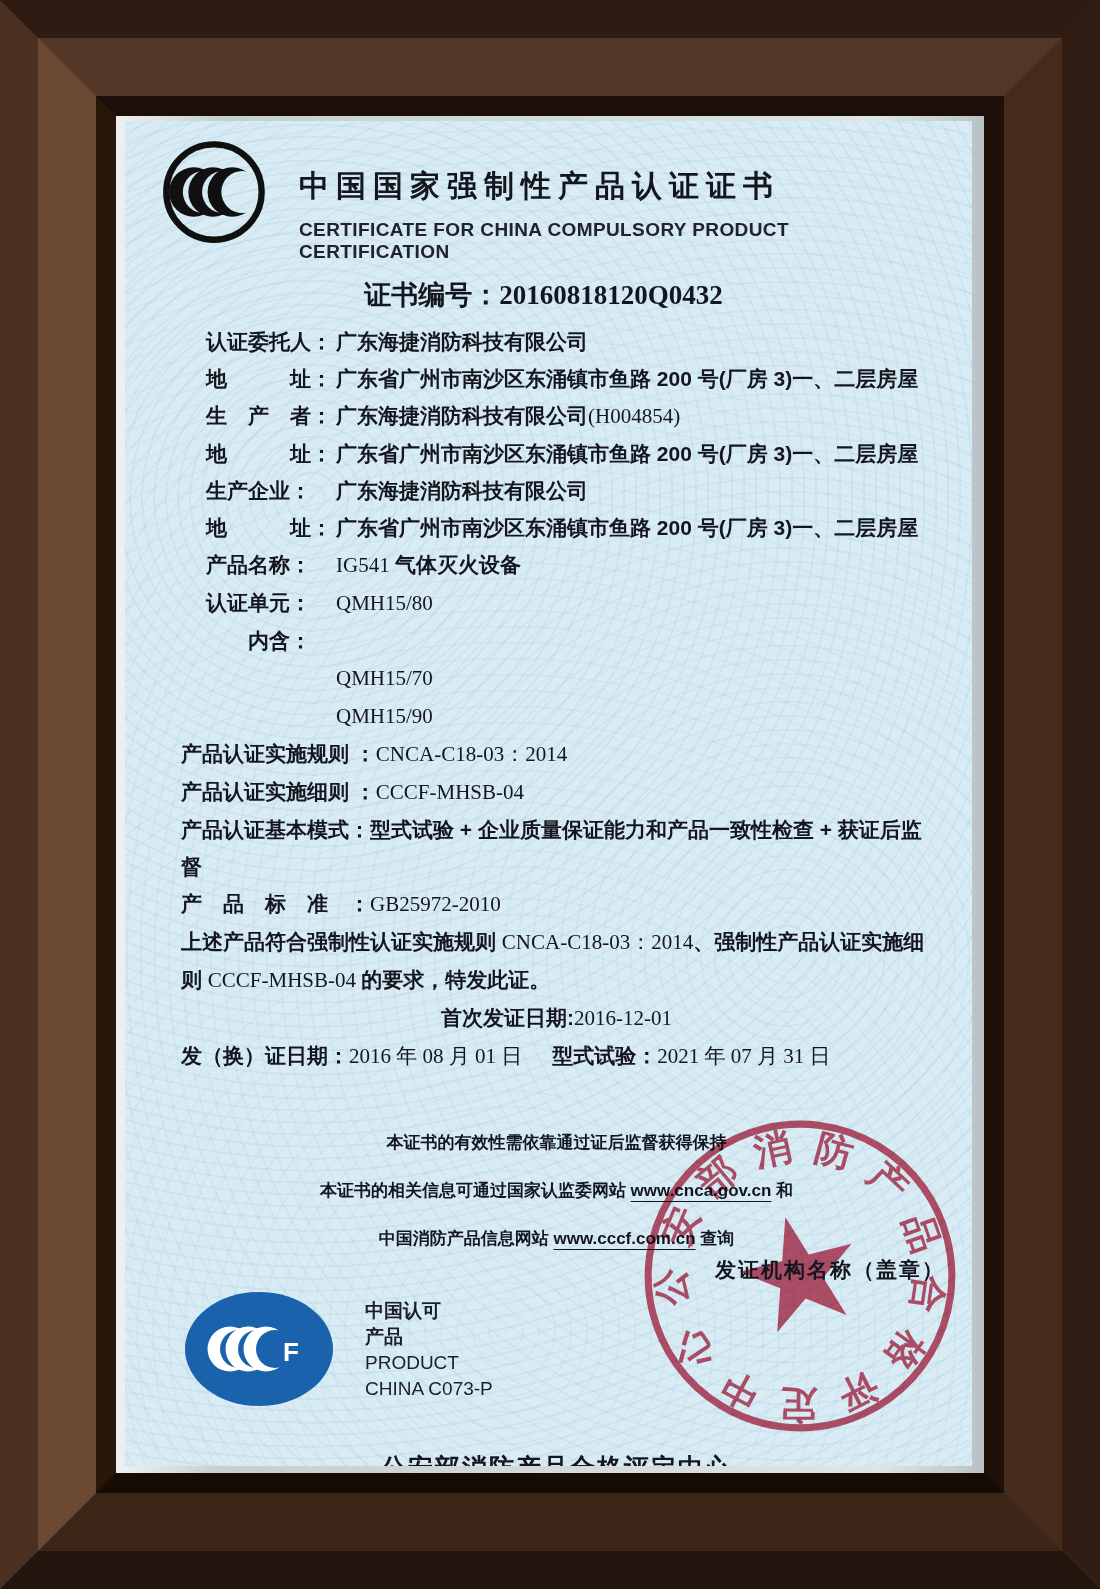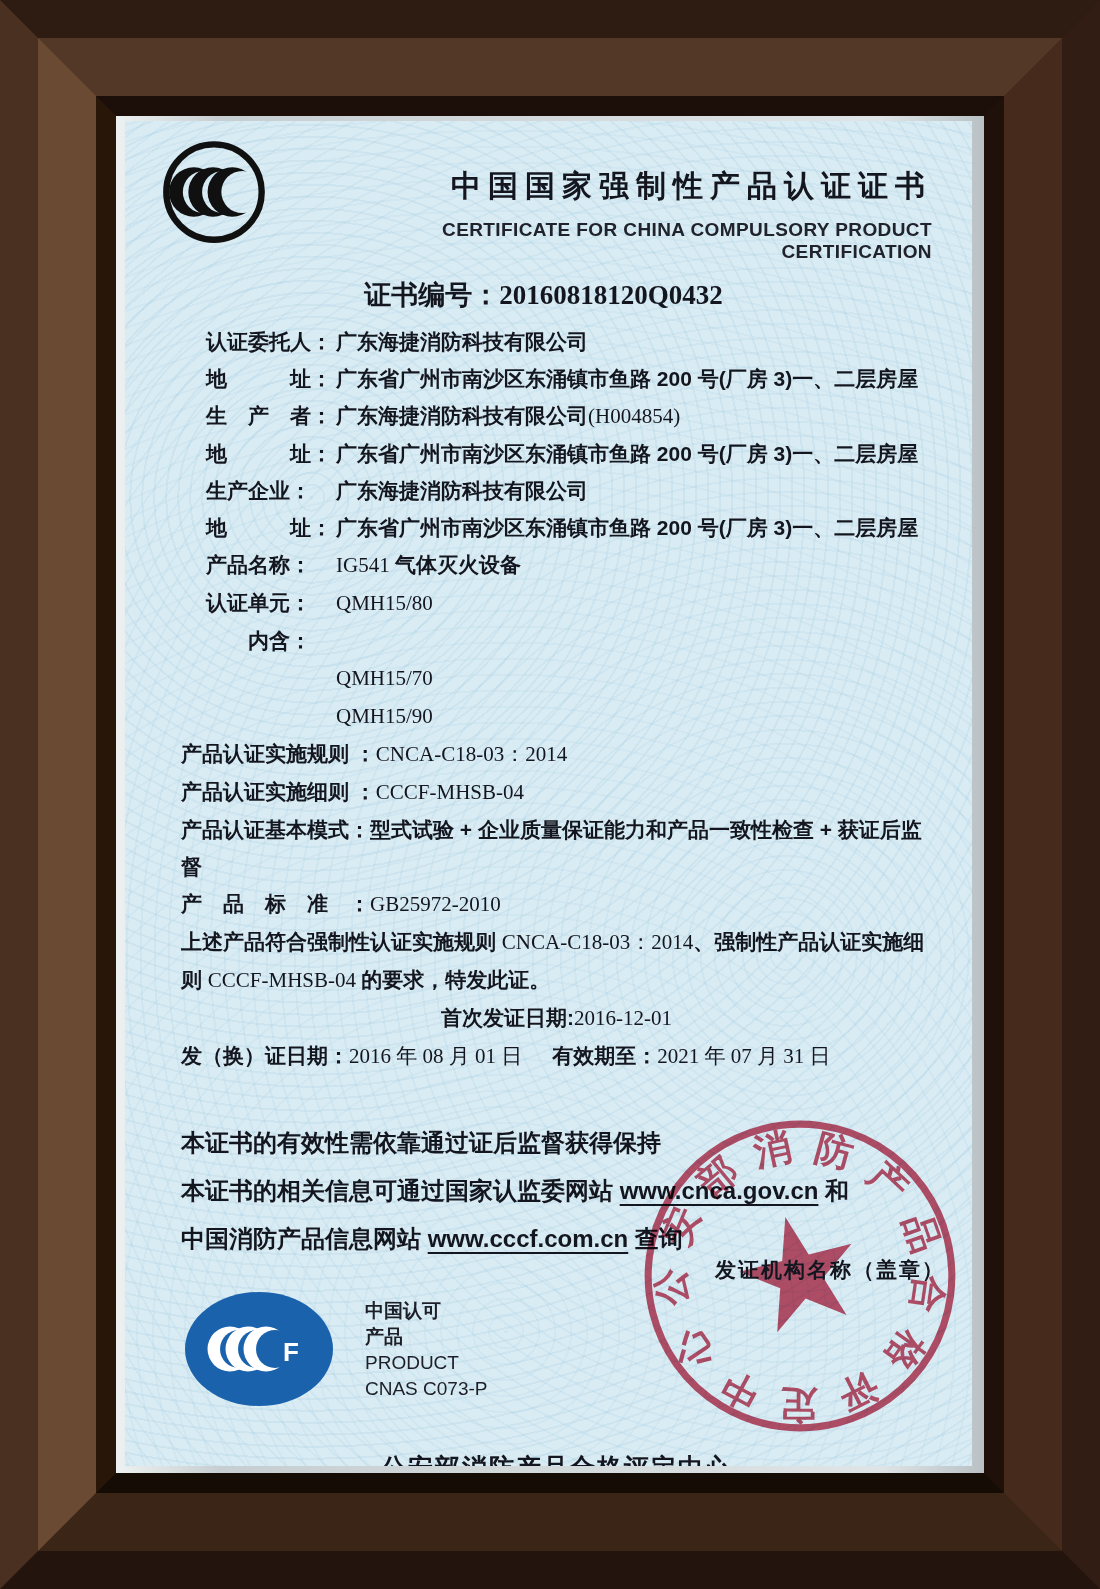--- a/index.html
+++ b/index.html
@@ -21,40 +21,40 @@
     background-color:#d9ebf3;
     background-image:
       repeating-radial-gradient(circle at 22% 28%, rgba(128,186,214,.13) 0 2px, rgba(0,0,0,0) 2px 12px),
       repeating-radial-gradient(circle at 78% 62%, rgba(128,186,214,.11) 0 2px, rgba(0,0,0,0) 2px 14px),
       repeating-radial-gradient(circle at 45% 90%, rgba(128,186,214,.09) 0 2px, rgba(0,0,0,0) 2px 16px);
     color:#14161f;
     padding:18px 40px 0 56px;}
 
   
   .ccc-top{position:absolute;left:34px;top:16px;}
-  .header-block{margin-left:118px;text-align:right;margin-top:27px;}
+  .header-block{margin-left:118px;text-align:left;margin-top:27px;}
   .title{font-size:30px;font-weight:700;letter-spacing:7px;margin-top:8px;}
   .subtitle{font-size:19px;font-weight:600;margin-top:12px;letter-spacing:.4px;color:#20222c;}
   .certno{font-family:"Liberation Serif",serif;font-size:27px;font-weight:600;
     text-align:center;margin:14px 26px 10px 0;}
 
   
   #body-rows{margin-top:6px;}
   .row{font-size:21px;line-height:37px;}
   .row.hang{display:flex;}
   .row.hang .seg-lbl{flex:0 0 130px;white-space:pre;margin-left:25px;}
   .row .val{flex:1;min-width:0;}
   .row.center{text-align:center;}
   .seg-lbl,.seg-cjk{font-weight:700;}
   .seg-code{font-family:"Liberation Serif",serif;font-weight:400;}
   .seg-gap{display:inline-block;width:30px;}
 
   
   #notices{margin-top:44px;}
-  .row.notice{font-size:24px;line-height:48px;font-weight:700;}
+  .row.notice{font-size:17px;line-height:48px;text-align:center;font-weight:700;}
   .seg-url{font-weight:700;text-decoration:underline;text-underline-offset:5px;}
 
   
   .bottom-row{display:flex;align-items:flex-start;margin-top:26px;padding-left:2px;gap:30px;height:148px;}
   .acc-text{margin-top:9px;font-size:19px;line-height:26px;color:#1c1e28;}
   .acc-text .b{font-weight:700;}
 
   .issuer-label{position:absolute;left:590px;top:1135px;font-size:21px;font-weight:700;
     letter-spacing:2px;z-index:3;}
 
@@ -149,21 +149,21 @@
               <div class="row hang">
                 <span class="seg-lbl"></span>
                 <div class="val"><span class="seg-code">QMH15/90</span></div>
               </div>
               <div class="row"><span class="seg-lbl">产品认证实施规则 ：</span><span class="seg-code">CNCA-C18-03：2014</span></div>
               <div class="row"><span class="seg-lbl">产品认证实施细则 ：</span><span class="seg-code">CCCF-MHSB-04</span></div>
               <div class="row"><span class="seg-lbl">产品认证基本模式：</span><span class="seg-cjk">型式试验 + 企业质量保证能力和产品一致性检查 + 获证后监督</span></div>
               <div class="row"><span class="seg-lbl">产　品　标　准　：</span><span class="seg-code">GB25972-2010</span></div>
               <div class="row"><span class="seg-cjk">上述产品符合强制性认证实施规则 </span><span class="seg-code">CNCA-C18-03：2014</span><span class="seg-cjk">、强制性产品认证实施细则 </span><span class="seg-code">CCCF-MHSB-04 </span><span class="seg-cjk">的要求，特发此证。</span></div>
               <div class="row center"><span class="seg-lbl">首次发证日期:</span><span class="seg-code">2016-12-01</span></div>
-              <div class="row"><span class="seg-lbl">发（换）证日期：</span><span class="seg-code">2016 年 08 月 01 日</span><span class="seg-gap"></span><span class="seg-lbl">有效期至：</span><span class="seg-code">2021 年 07 月 31 日</span></div>
+              <div class="row"><span class="seg-lbl">发（换）证日期：</span><span class="seg-code">2016 年 08 月 01 日</span><span class="seg-gap"></span><span class="seg-lbl">型式试验：</span><span class="seg-code">2021 年 07 月 31 日</span></div>
             </div>
 
       <div id="notices">
               <div class="row notice"><span class="seg-cjk">本证书的有效性需依靠通过证后监督获得保持</span></div>
               <div class="row notice"><span class="seg-cjk">本证书的相关信息可通过国家认监委网站 </span><span class="seg-url">www.cnca.gov.cn</span><span class="seg-cjk"> 和</span></div>
               <div class="row notice"><span class="seg-cjk">中国消防产品信息网站 </span><span class="seg-url">www.cccf.com.cn</span><span class="seg-cjk"> 查询</span></div>
             </div>
 
       <div class="bottom-row">
         <div>
@@ -186,21 +186,21 @@
             <circle cx="47" cy="60" r="22.5" fill="#fff" mask="url(#fcut1)"></circle>
             <circle cx="65" cy="60" r="22.5" fill="#fff" mask="url(#fcut2)"></circle>
             <circle cx="83" cy="60" r="22.5" fill="#fff" mask="url(#fcut3)"></circle>
             <text x="100" y="72" font-family="Liberation Sans, sans-serif" font-size="26" font-weight="700" fill="#fff">F</text>
           </svg>
         </div>
         <div class="acc-text">
           <div class="b">中国认可</div>
           <div class="b">产品</div>
           <div>PRODUCT</div>
-          <div>CNAS C073-P</div>
+          <div>CHINA C073-P</div>
         </div>
       </div>
 
       <div class="issuer-label">发证机构名称（盖章）</div>
 
       <div class="stamp">
         <svg width="334" height="334" viewBox="0 0 330 330">
           <defs>
             <path id="ringPath" d="M50,165 a115,115 0 1,1 230,0 a115,115 0 1,1 -230,0" fill="none"></path>
           </defs>

